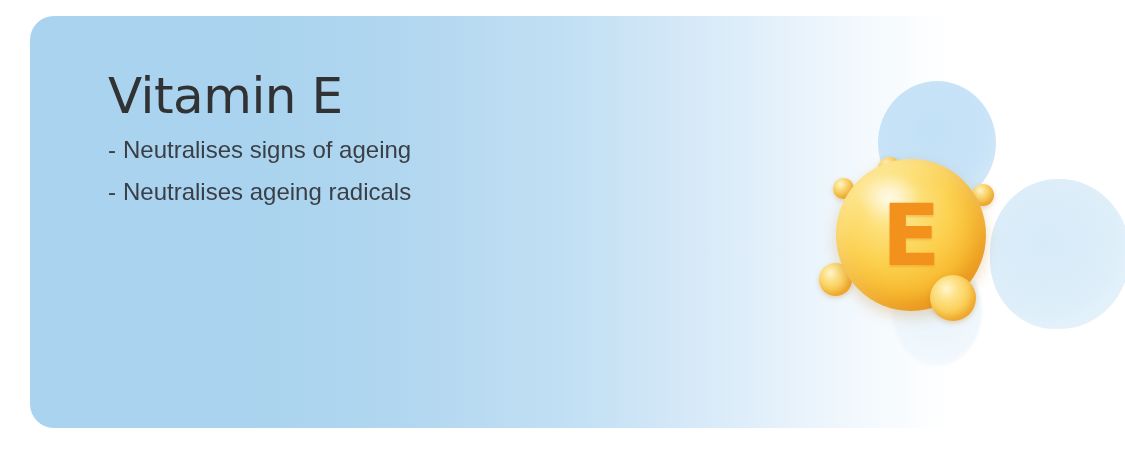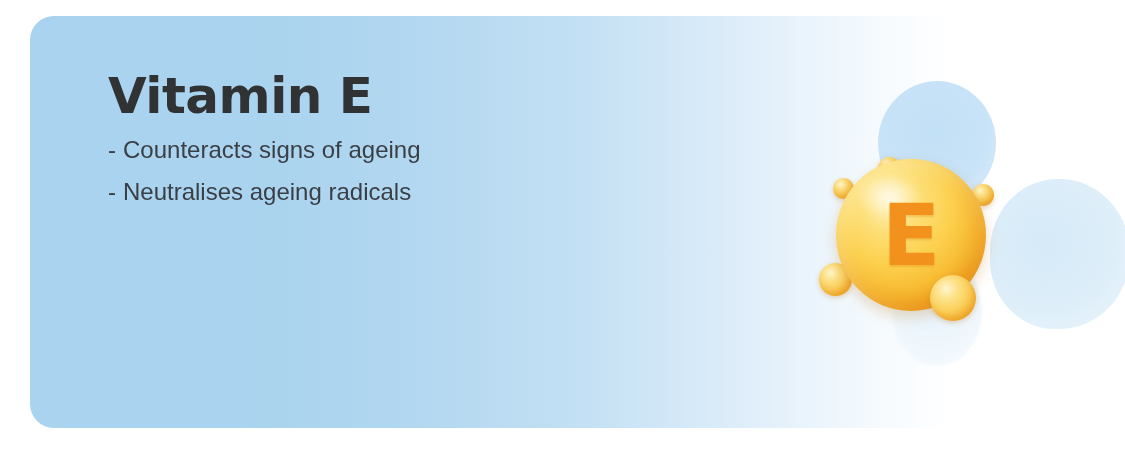--- a/index.html
+++ b/index.html
@@ -46,21 +46,21 @@
     position: absolute;
     left: 78px;
     top: 52px;
     width: 620px;
   }
 
   #page-title {
     margin: 0;
     font-family: "DejaVu Sans", sans-serif;
     font-size: 50px;
-    font-weight: 700;
+    font-weight: 400;
     letter-spacing: -0.5px;
     color: #303234;
     line-height: 1.12;
   }
 
   #subtitle {
     margin: 0;
     padding-top: 18px;
     font-size: 30px;
     font-weight: 400;
@@ -199,21 +199,21 @@
 <div id="banner">
 
   <div id="card">
 
     <div id="text-block">
 
       <h1 id="page-title">Vitamin E</h1>
 
 
       <ul id="benefit-list">
-        <li><span class="bullet-mark">-</span><span>Counteracts signs of ageing</span></li>
+        <li><span class="bullet-mark">-</span><span>Neutralises signs of ageing</span></li>
         <li><span class="bullet-mark">-</span><span>Neutralises ageing radicals</span></li>
       </ul>
 
     </div>
 
     <div id="vitamin-illustration">
 
       <div class="petal" id="petal-top"></div>
       <div class="petal" id="petal-right"></div>
       <div class="petal" id="petal-bottom"></div>

